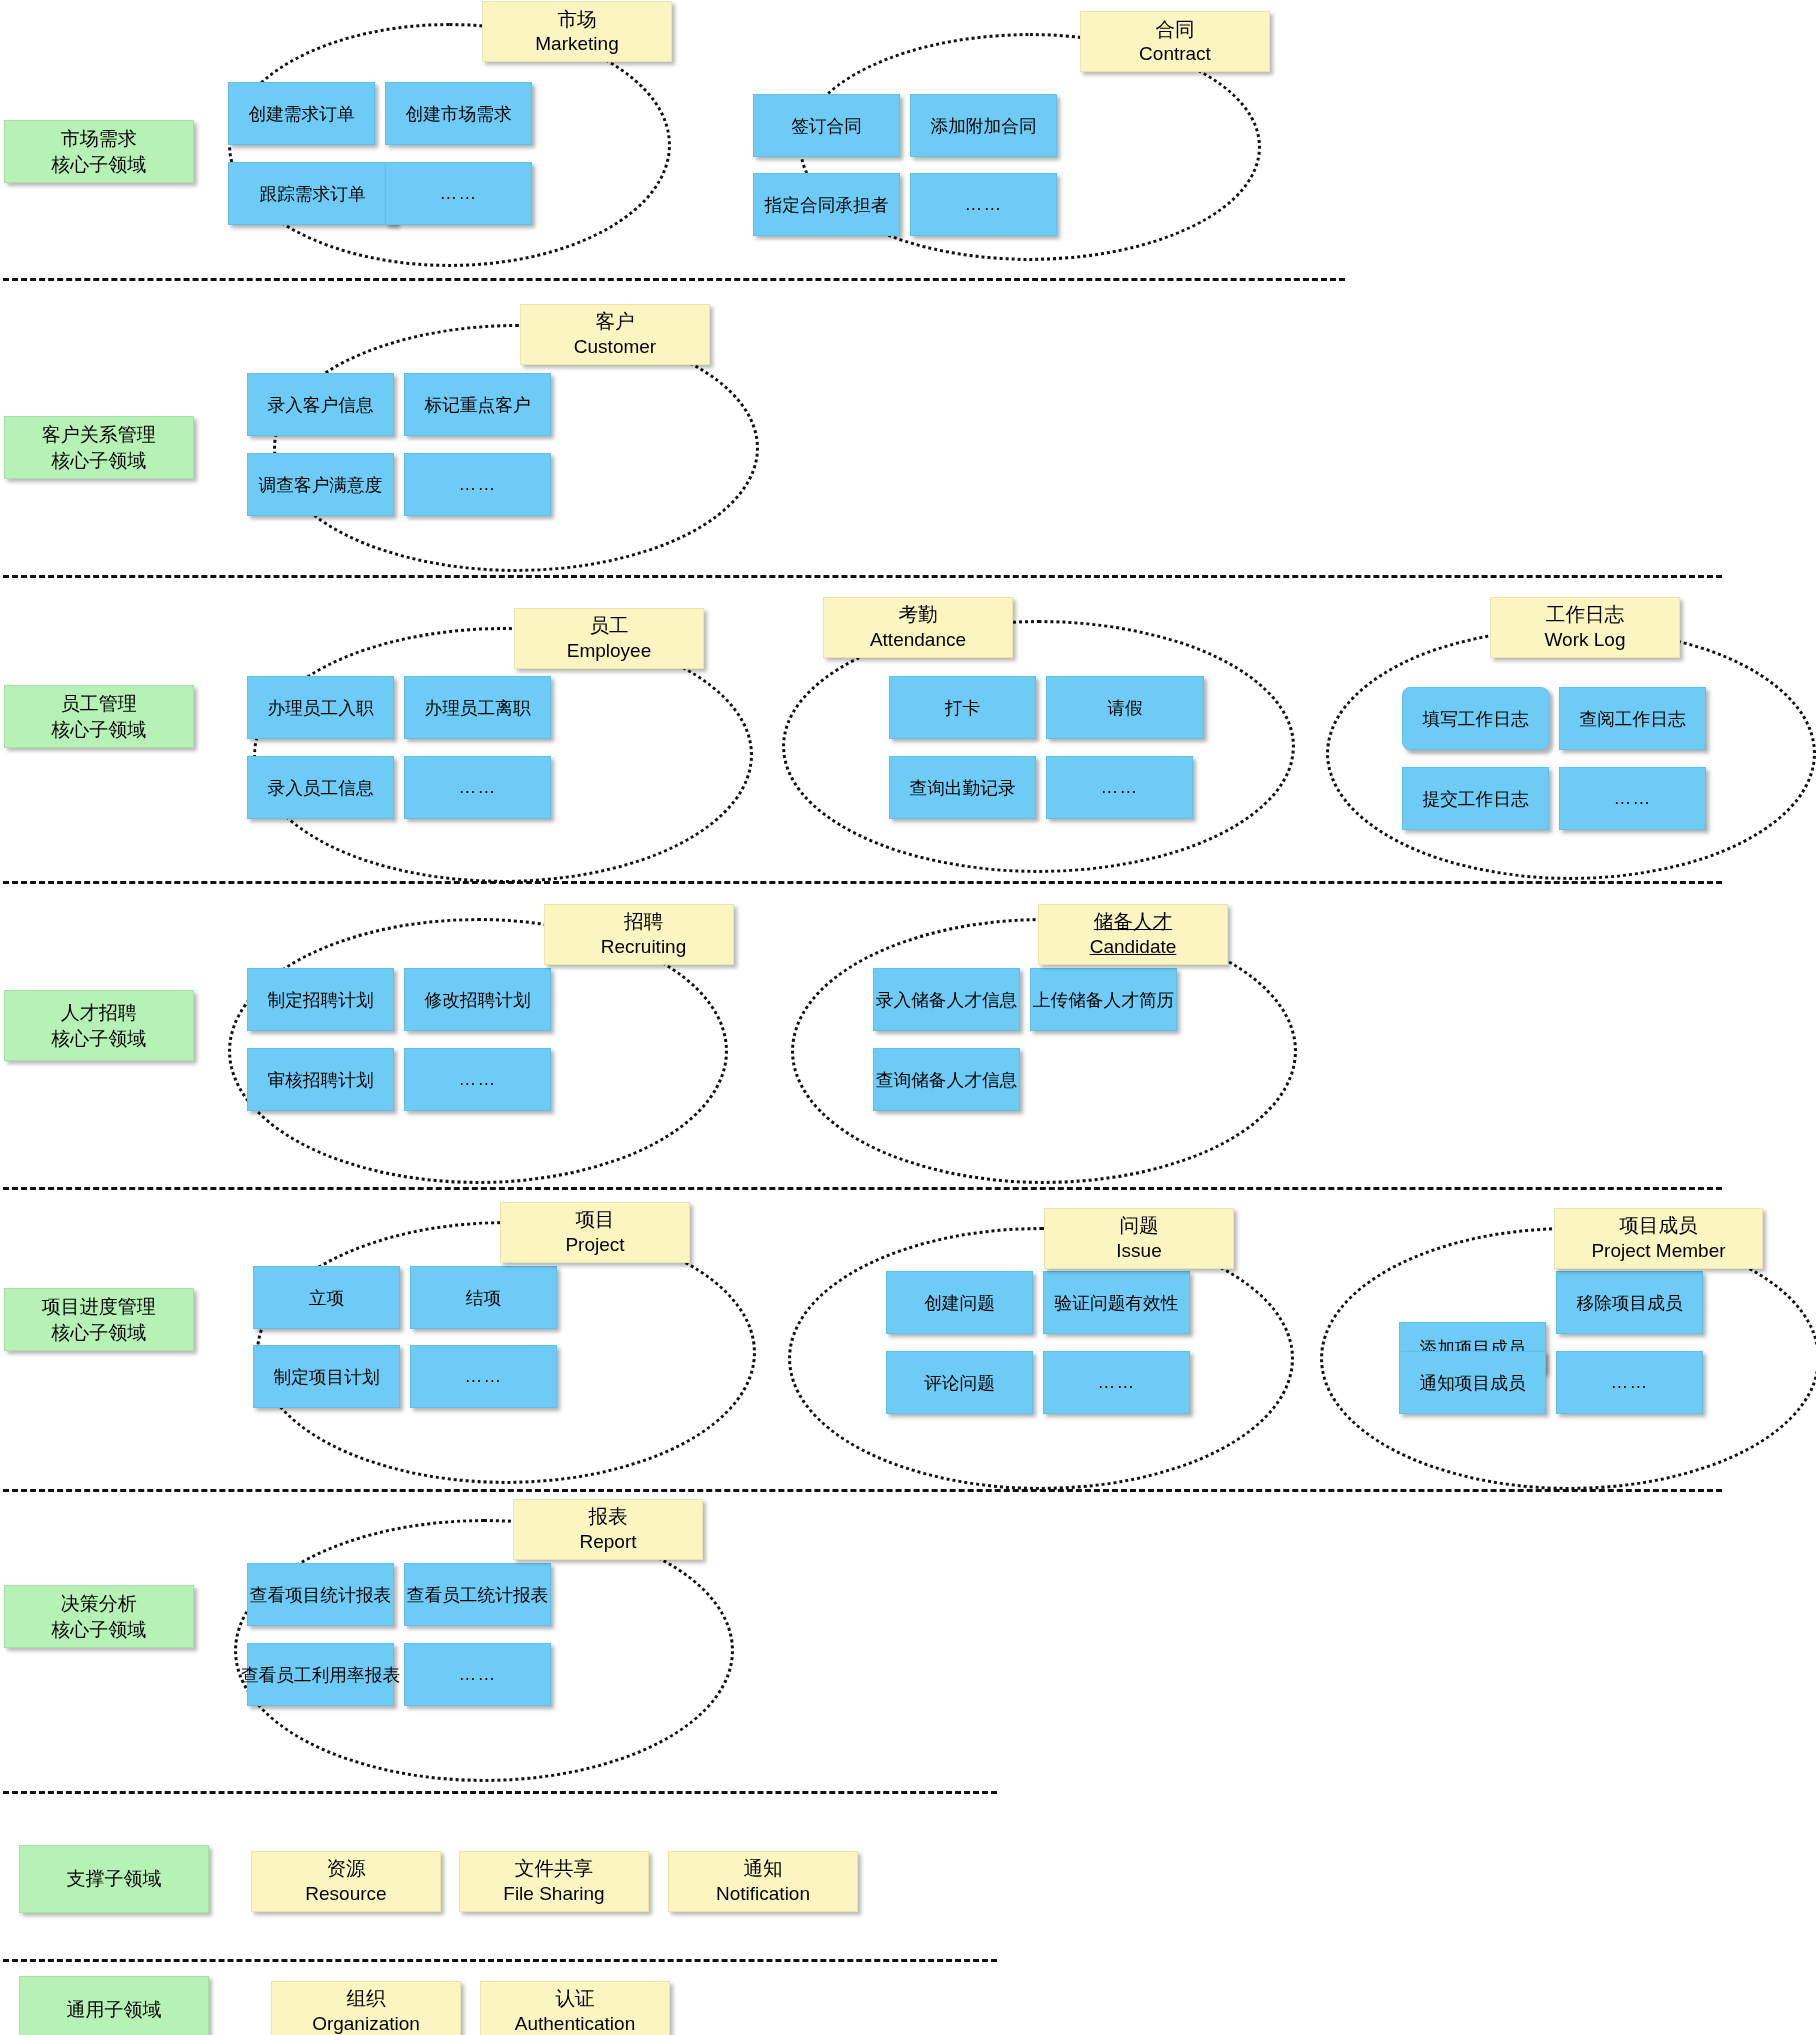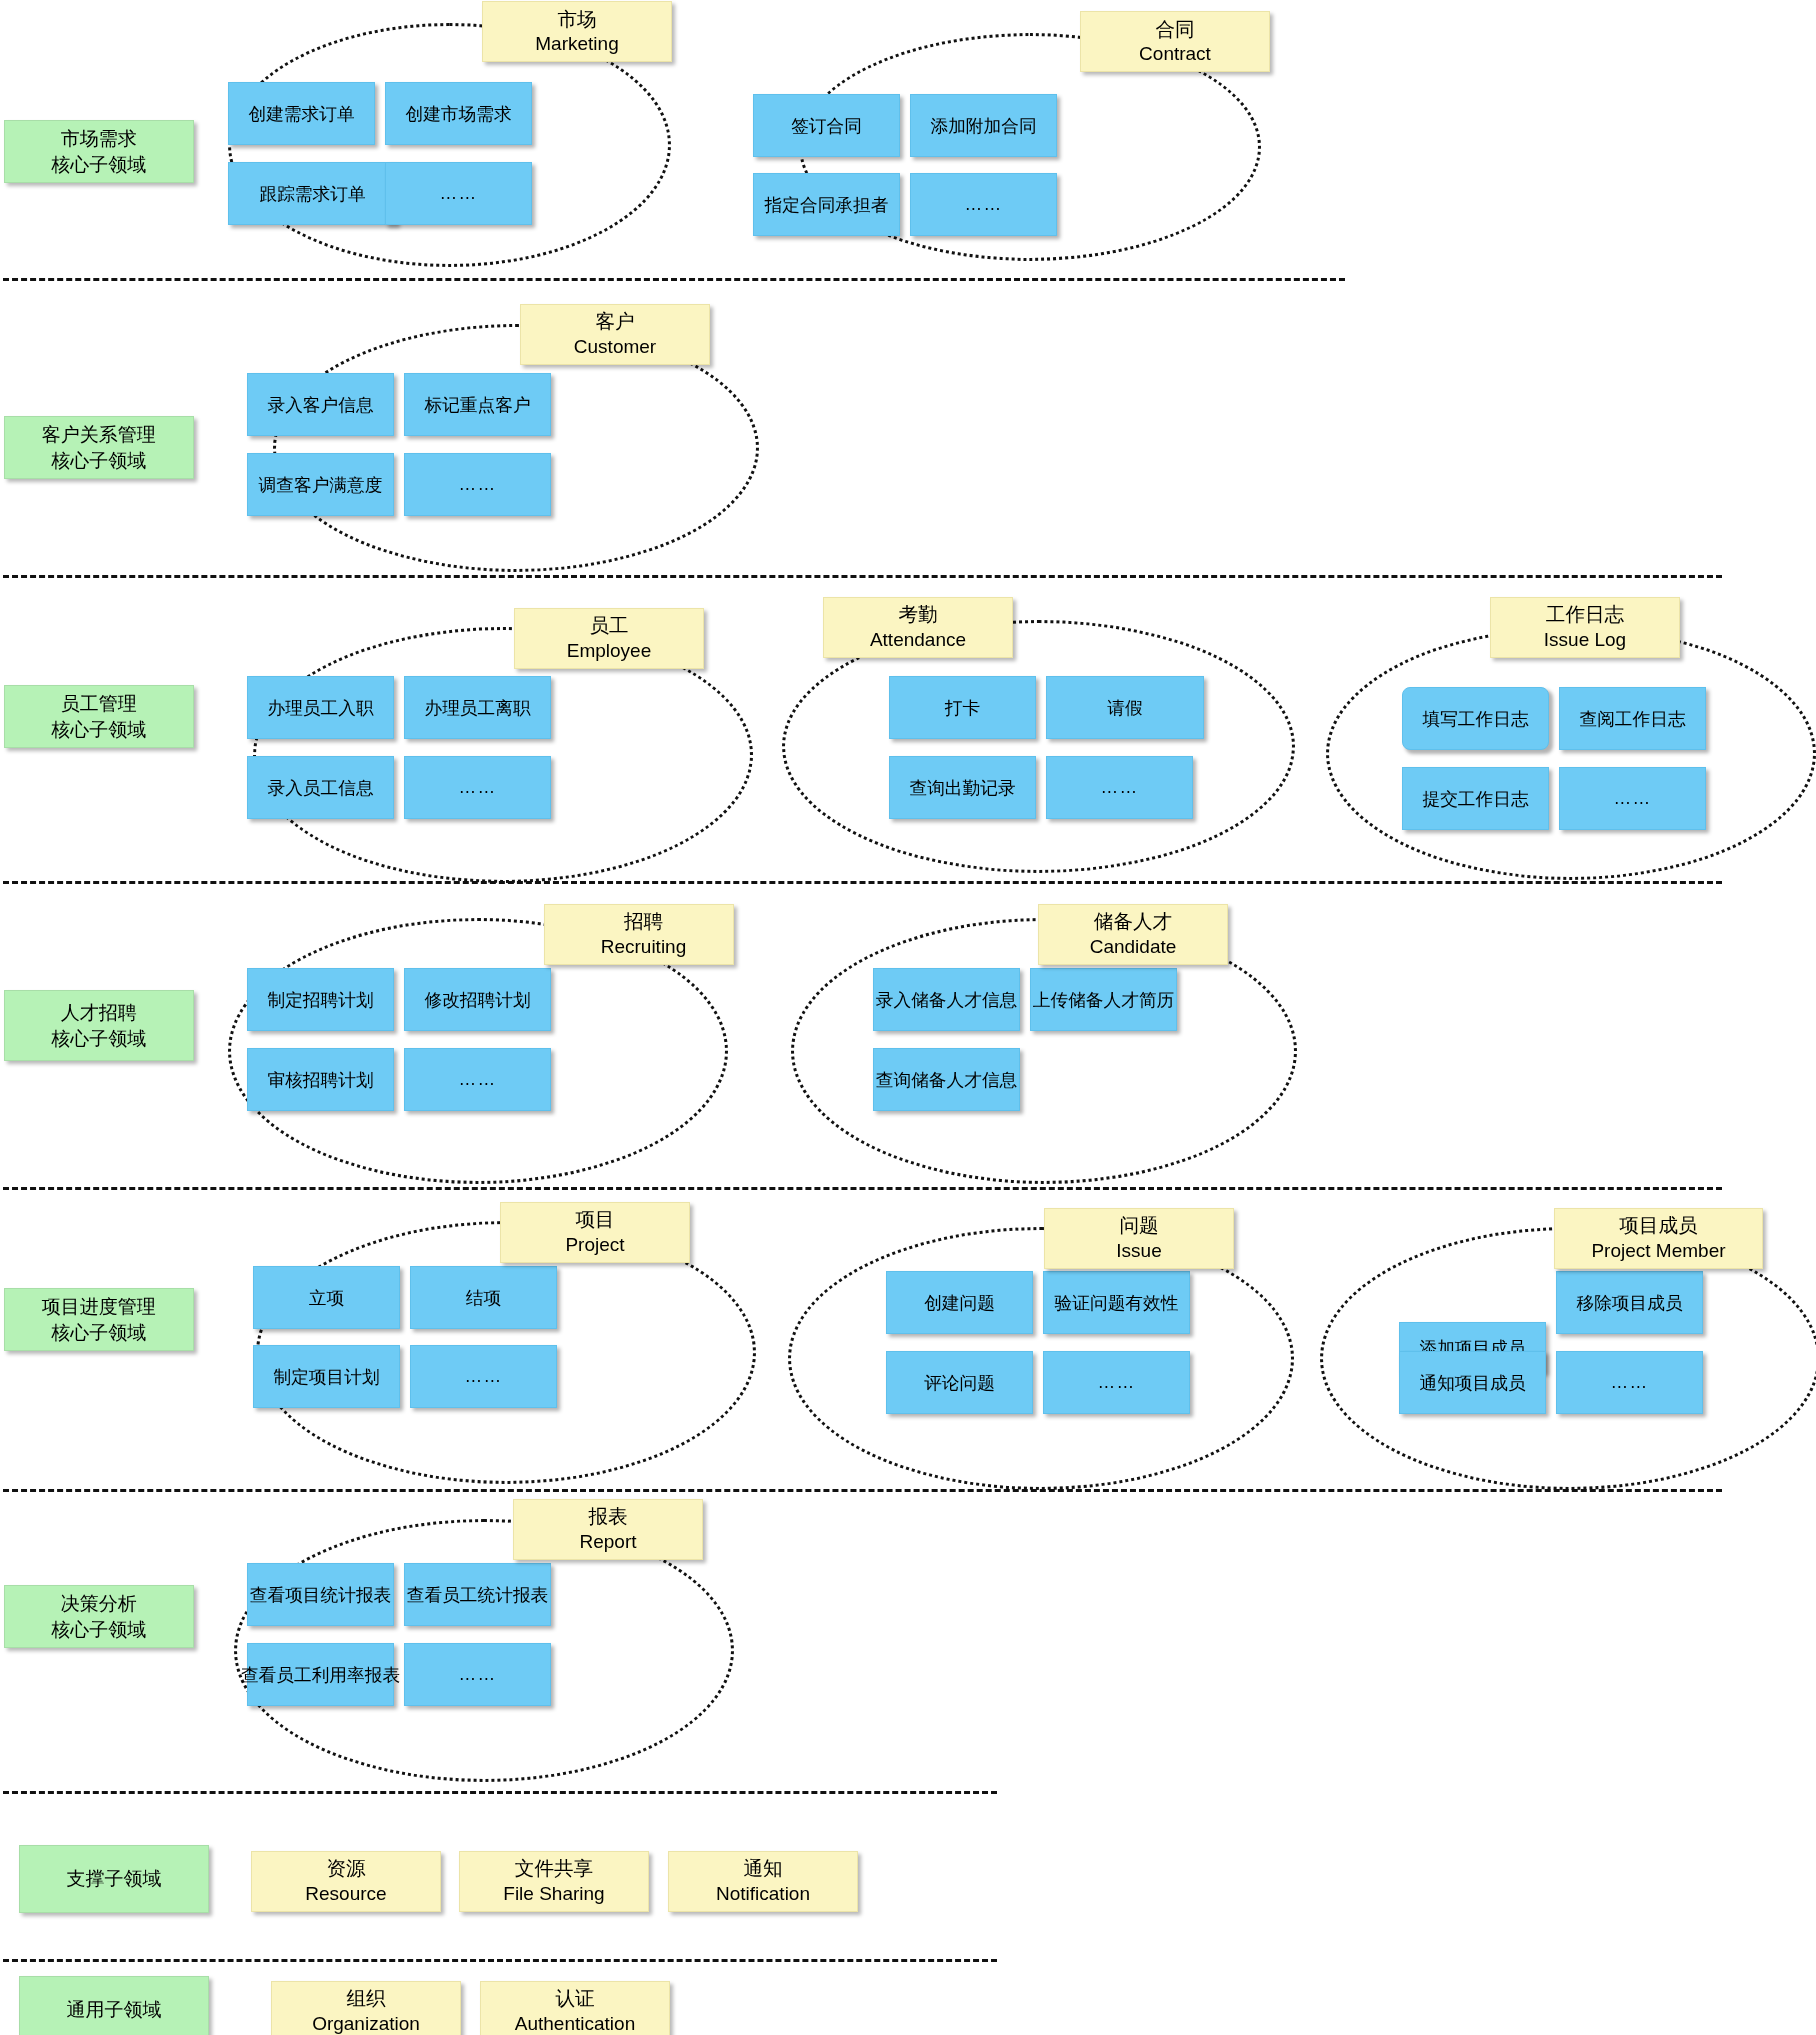--- a/index.html
+++ b/index.html
@@ -177,40 +177,40 @@
       <div class="cn">考勤</div>
       <div class="en">Attendance</div>
     </div>
     <div class="ellipse" style="left: 1326px; top: 627px; width: 490px; height: 253px;"></div>
     <div class="card" style="left: 1402px; top: 687px; width: 147px; height: 63px; border-radius: 8px;">填写工作日志</div>
     <div class="card" style="left: 1559px; top: 687px; width: 147px; height: 63px;">查阅工作日志</div>
     <div class="card" style="left: 1402px; top: 767px; width: 147px; height: 63px;">提交工作日志</div>
     <div class="card ellipsis" style="left: 1559px; top: 767px; width: 147px; height: 63px;">……</div>
     <div class="context-box" style="left: 1490px; top: 597px; width: 190px; height: 61px;">
       <div class="cn">工作日志</div>
-      <div class="en">Issue Log</div>
+      <div class="en">Work Log</div>
     </div>
     <div class="subdomain-box" style="left: 3.8px; top: 990px; width: 190px; height: 71px;">
       <span class="ln">人才招聘</span>
       <span class="ln">核心子领域</span>
     </div>
     <div class="ellipse" style="left: 228px; top: 918px; width: 500px; height: 266px;"></div>
     <div class="card" style="left: 247px; top: 968px; width: 147px; height: 63px;">制定招聘计划</div>
     <div class="card" style="left: 404px; top: 968px; width: 147px; height: 63px;">修改招聘计划</div>
     <div class="card" style="left: 247px; top: 1048px; width: 147px; height: 63px;">审核招聘计划</div>
     <div class="card ellipsis" style="left: 404px; top: 1048px; width: 147px; height: 63px;">……</div>
     <div class="context-box" style="left: 544px; top: 904px; width: 190px; height: 61px; padding-left: 9px;">
       <div class="cn">招聘</div>
       <div class="en">Recruiting</div>
     </div>
     <div class="ellipse" style="left: 791px; top: 918px; width: 506px; height: 266px;"></div>
     <div class="card" style="left: 873px; top: 968px; width: 147px; height: 63px;">录入储备人才信息</div>
     <div class="card" style="left: 1030px; top: 968px; width: 147px; height: 63px;">上传储备人才简历</div>
     <div class="card" style="left: 873px; top: 1048px; width: 147px; height: 63px;">查询储备人才信息</div>
-    <div class="context-box" style="left: 1038px; top: 904px; width: 190px; height: 61px;">
+    <div class="context-box" style="left: 1038px; top: 904px; width: 190px; height: 61px; text-decoration: underline;">
       <div class="cn">储备人才</div>
       <div class="en">Candidate</div>
     </div>
     <div class="subdomain-box" style="left: 3.8px; top: 1288px; width: 190px; height: 63px;">
       <span class="ln">项目进度管理</span>
       <span class="ln">核心子领域</span>
     </div>
     <div class="ellipse" style="left: 256px; top: 1221px; width: 500px; height: 263px;"></div>
     <div class="card" style="left: 253px; top: 1266px; width: 147px; height: 63px;">立项</div>
     <div class="card" style="left: 410px; top: 1266px; width: 147px; height: 63px;">结项</div>

